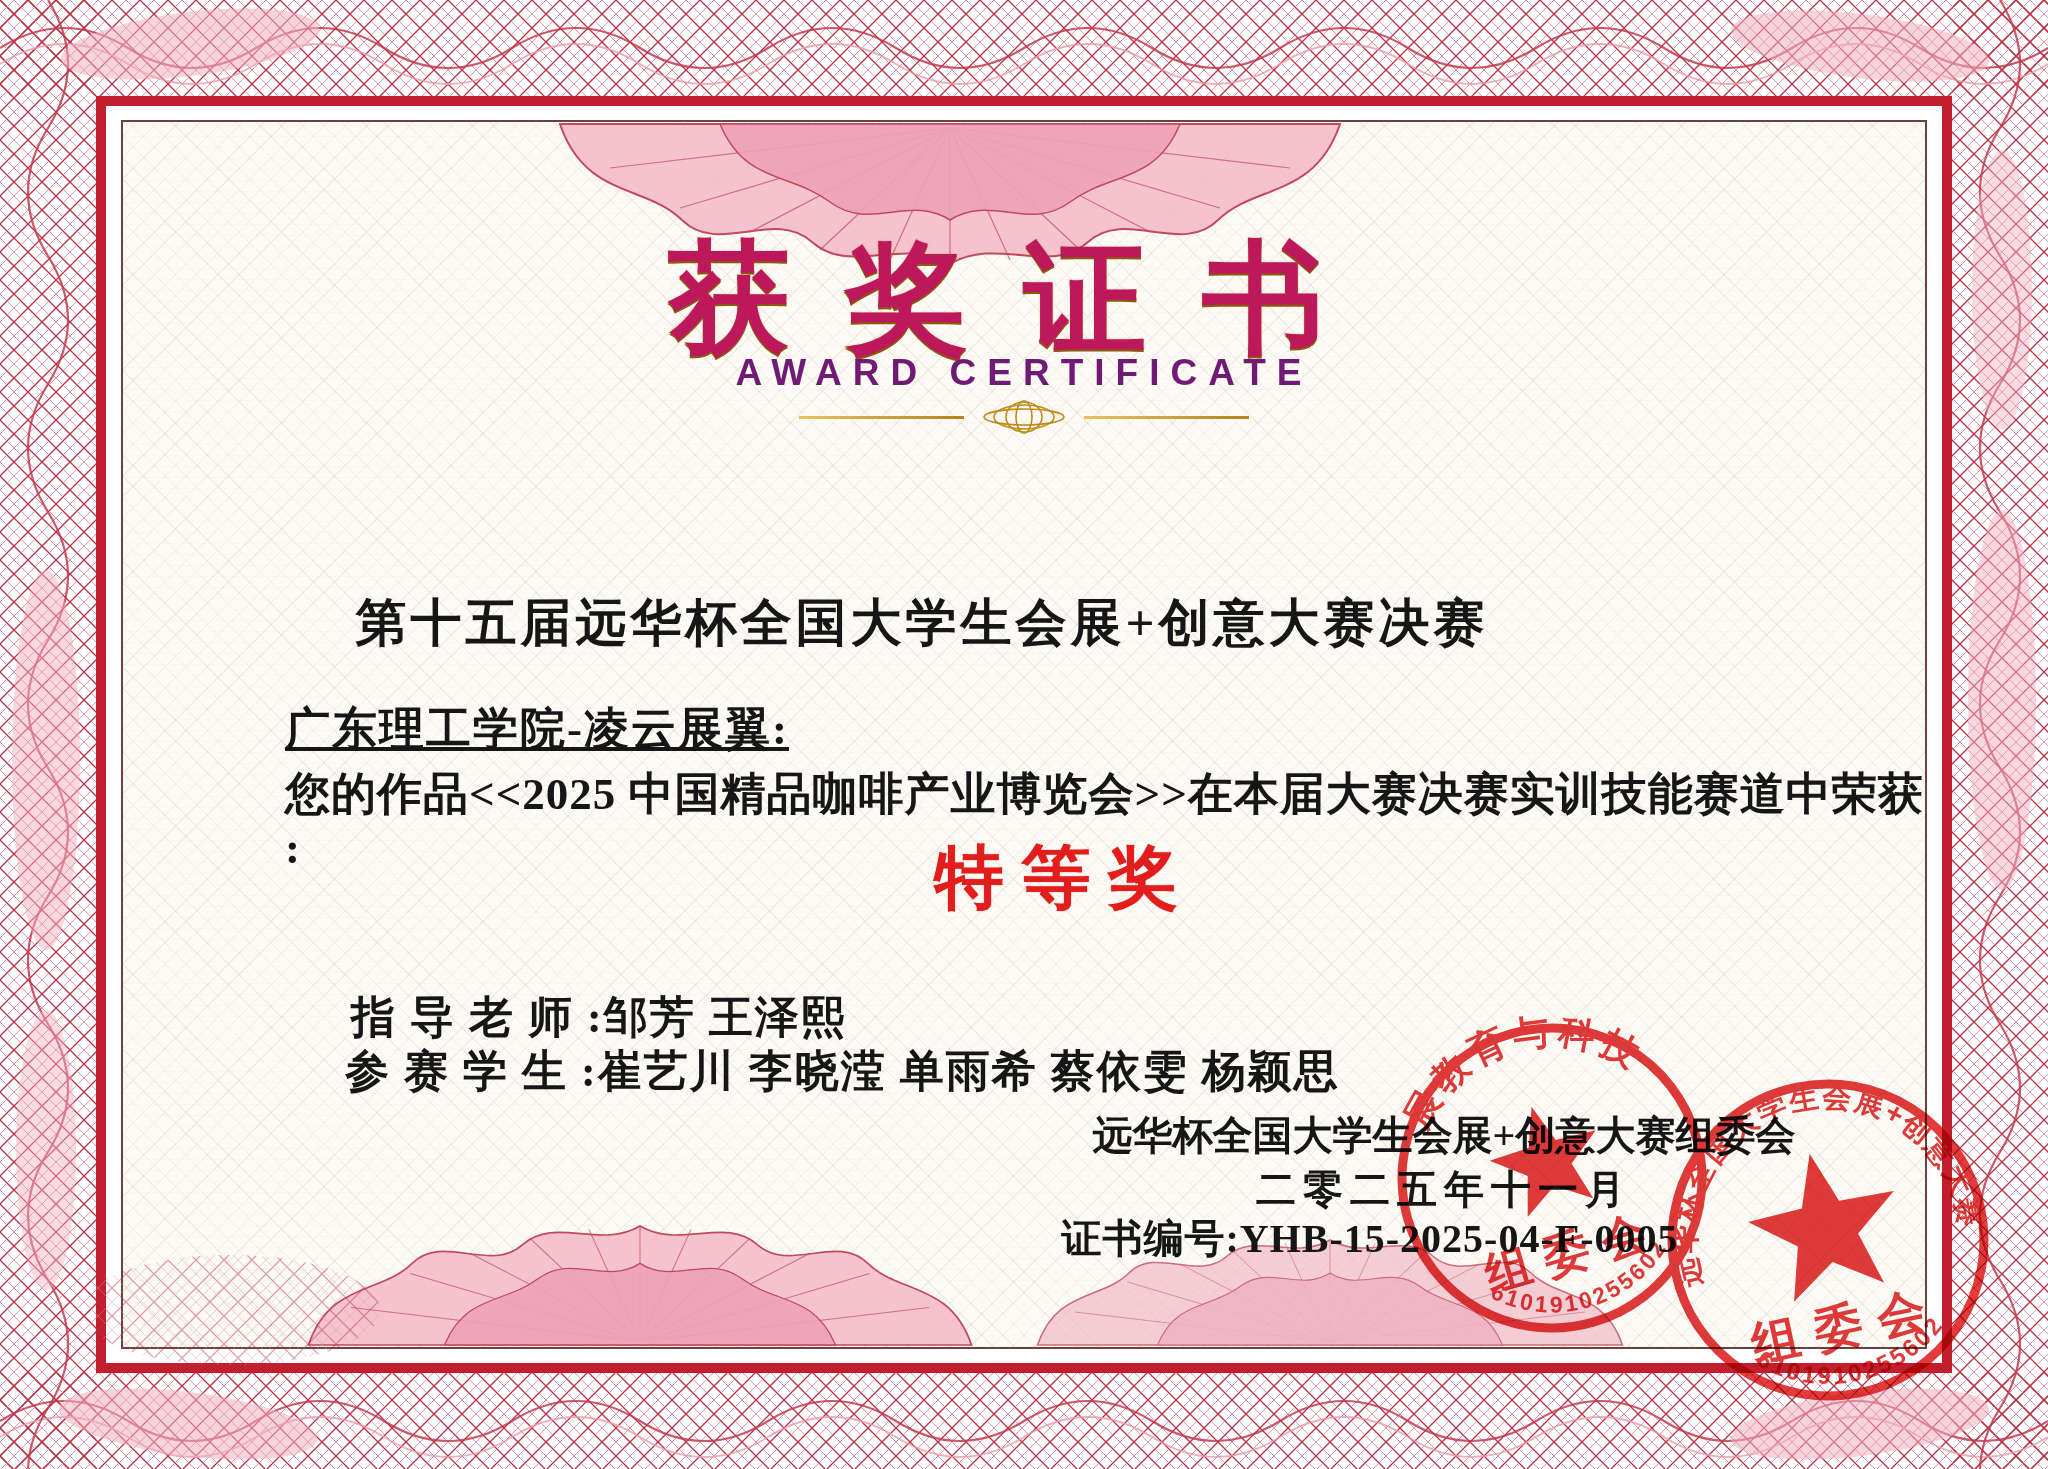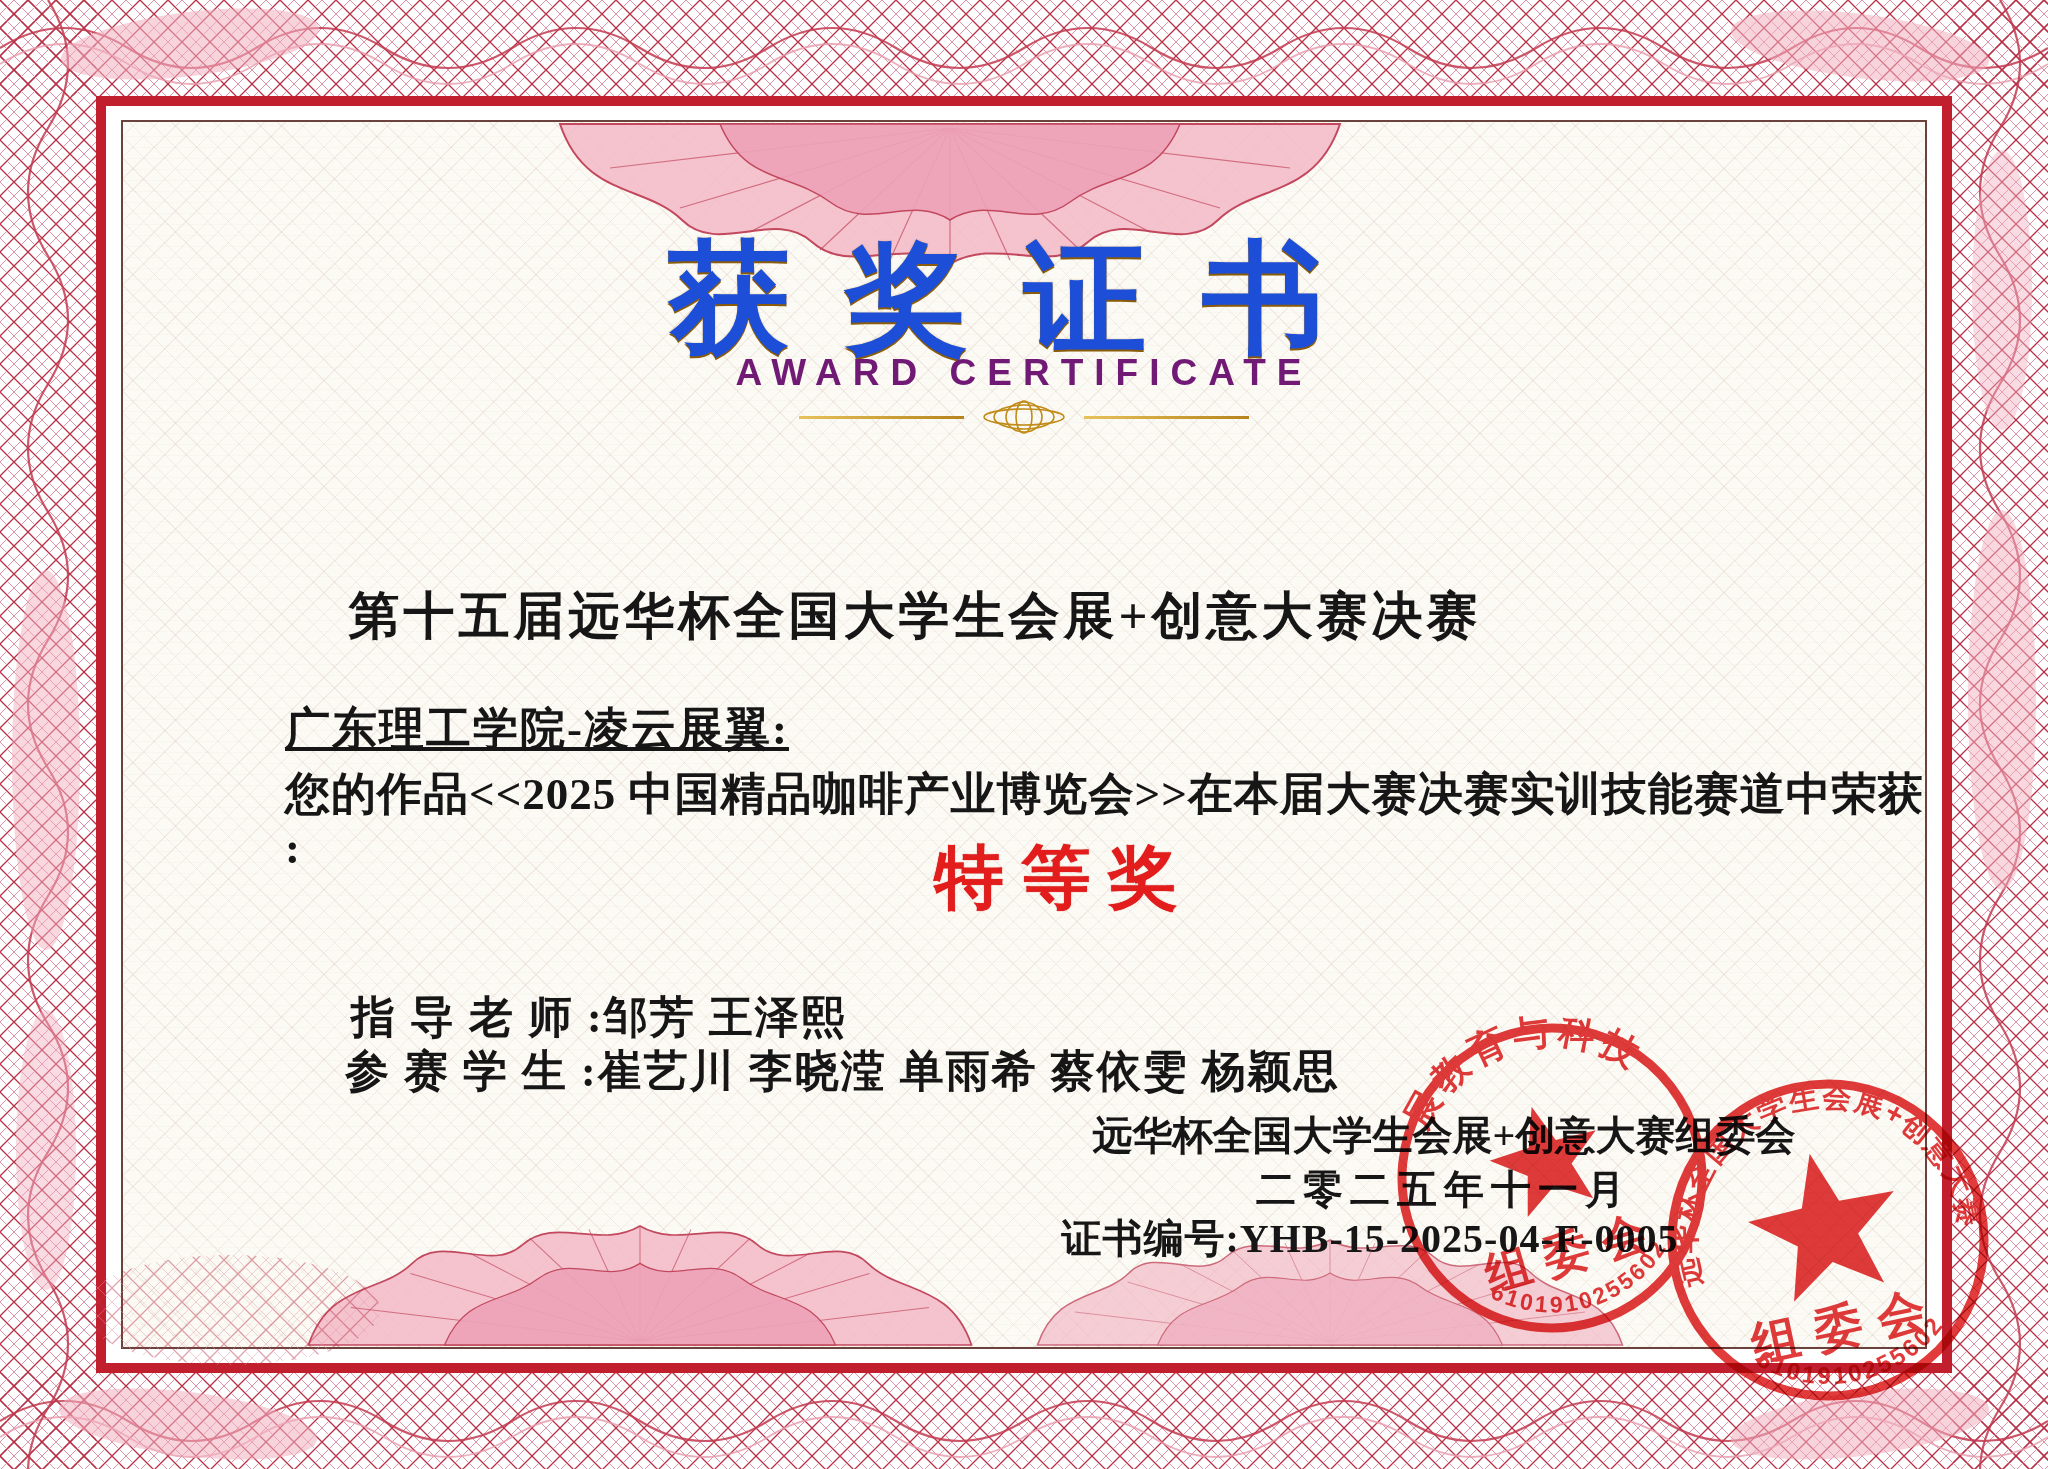--- a/index.html
+++ b/index.html
@@ -10,21 +10,21 @@
     background:
       repeating-linear-gradient(45deg, rgba(185,150,130,0.14) 0 1px, transparent 1px 15px),
       repeating-linear-gradient(-45deg, rgba(185,150,130,0.14) 0 1px, transparent 1px 15px),
       repeating-linear-gradient(0deg, rgba(200,170,160,0.06) 0 1px, transparent 1px 11px),
       #fcfaf4;}
   svg.bg,svg.stamps{position:absolute;left:0;top:0;pointer-events:none;}
   svg.stamps{mix-blend-mode:multiply;opacity:.92;}
   .content{position:absolute;left:0;top:0;width:2048px;height:1469px;}
   .line{position:absolute;white-space:nowrap;color:#161616;font-weight:bold;}
   .cert-title{position:absolute;left:24px;width:2000px;top:218px;text-align:center;
-    font-size:122px;font-weight:bold;letter-spacing:56px;color:#1d4ed8;
+    font-size:122px;font-weight:bold;letter-spacing:56px;color:#be185d;
     text-shadow:0 2px 0 #8a5c0a, 0 0 2px #a5731066;}
   .cert-sub{position:absolute;left:24px;width:2000px;top:352px;text-align:center;
     font-size:37px;font-weight:bold;letter-spacing:11px;color:#701a75;
     font-family:Liberation Sans, sans-serif;}
   .divider{position:absolute;left:24px;width:2000px;top:400px;display:flex;
     align-items:center;justify-content:center;gap:14px;}
   .divider .rule{width:165px;height:3px;background:linear-gradient(90deg,#e7c25a,#b5841b);}
   .event-title{top:582px;left:255px;width:1320px;text-align:center;font-size:51px;letter-spacing:4px;}
   .recipient{top:699px;left:285px;font-size:45px;letter-spacing:2px;text-decoration:underline;}
   .body-line{top:764px;left:285px;font-size:45px;letter-spacing:1px;}
@@ -105,21 +105,21 @@
         <g fill="none" stroke="#c08b17" stroke-width="1.6">
           <ellipse rx="40" ry="8"></ellipse>
           <ellipse rx="30" ry="12"></ellipse>
           <ellipse rx="18" ry="15"></ellipse>
           <ellipse rx="8" ry="16"></ellipse>
         </g>
       </svg>
       <span class="rule"></span>
     </div>
 
-    <h2 class="line event-title" style="margin:0;">第十五届远华杯全国大学生会展+创意大赛决赛</h2>
+    <h2 class="line event-title" style="margin:7px;">第十五届远华杯全国大学生会展+创意大赛决赛</h2>
     <p class="line recipient" style="margin:0;">广东理工学院-凌云展翼:</p>
     <p class="line body-line" style="margin:0;">您的作品&lt;&lt;2025 中国精品咖啡产业博览会&gt;&gt;在本届大赛决赛实训技能赛道中荣获</p>
     <p class="line colon-line" style="margin:0;">:</p>
     <div class="line award">特等奖</div>
     <p class="line teacher" style="margin:16px;">指 导 老 师 :邹芳 王泽熙</p>
     <p class="line students" style="margin:0;">参 赛 学 生 :崔艺川 李晓滢 单雨希 蔡依雯 杨颖思</p>
     <div class="line issuer">远华杯全国大学生会展+创意大赛组委会</div>
     <div class="line date">二零二五年十一月</div>
     <div class="line certno">证书编号:YHB-15-2025-04-F-0005</div>
   </div>

